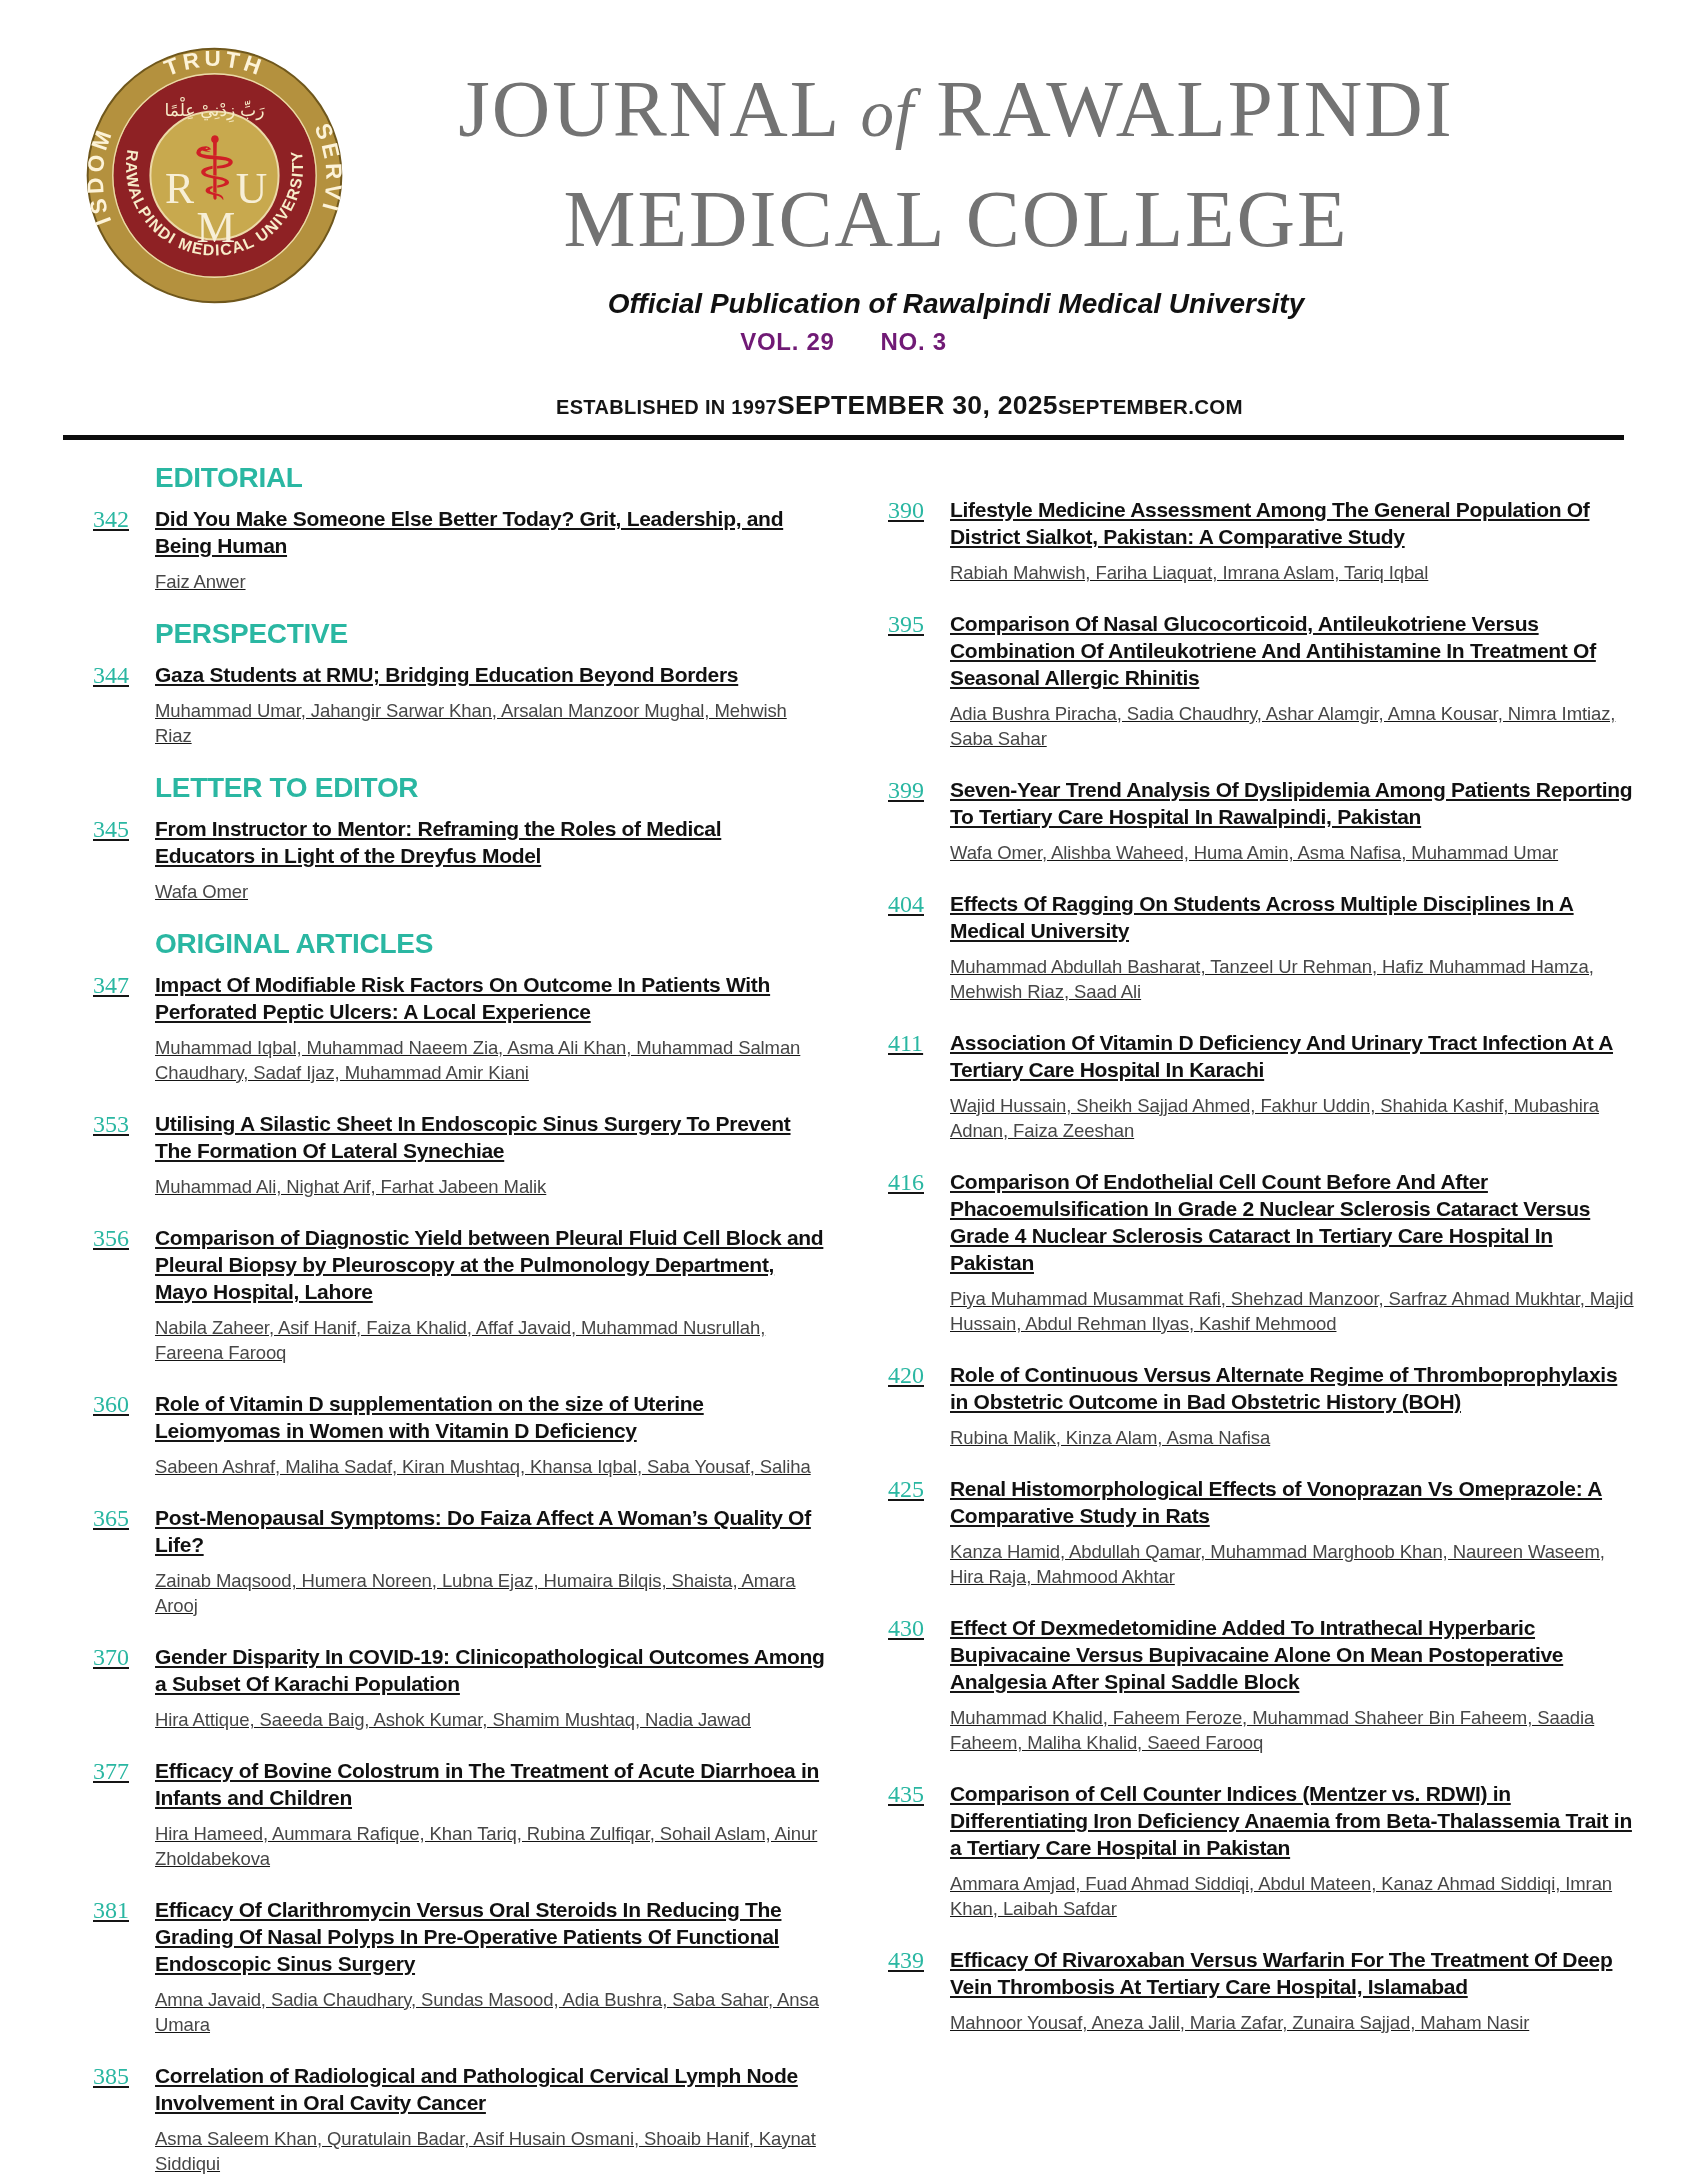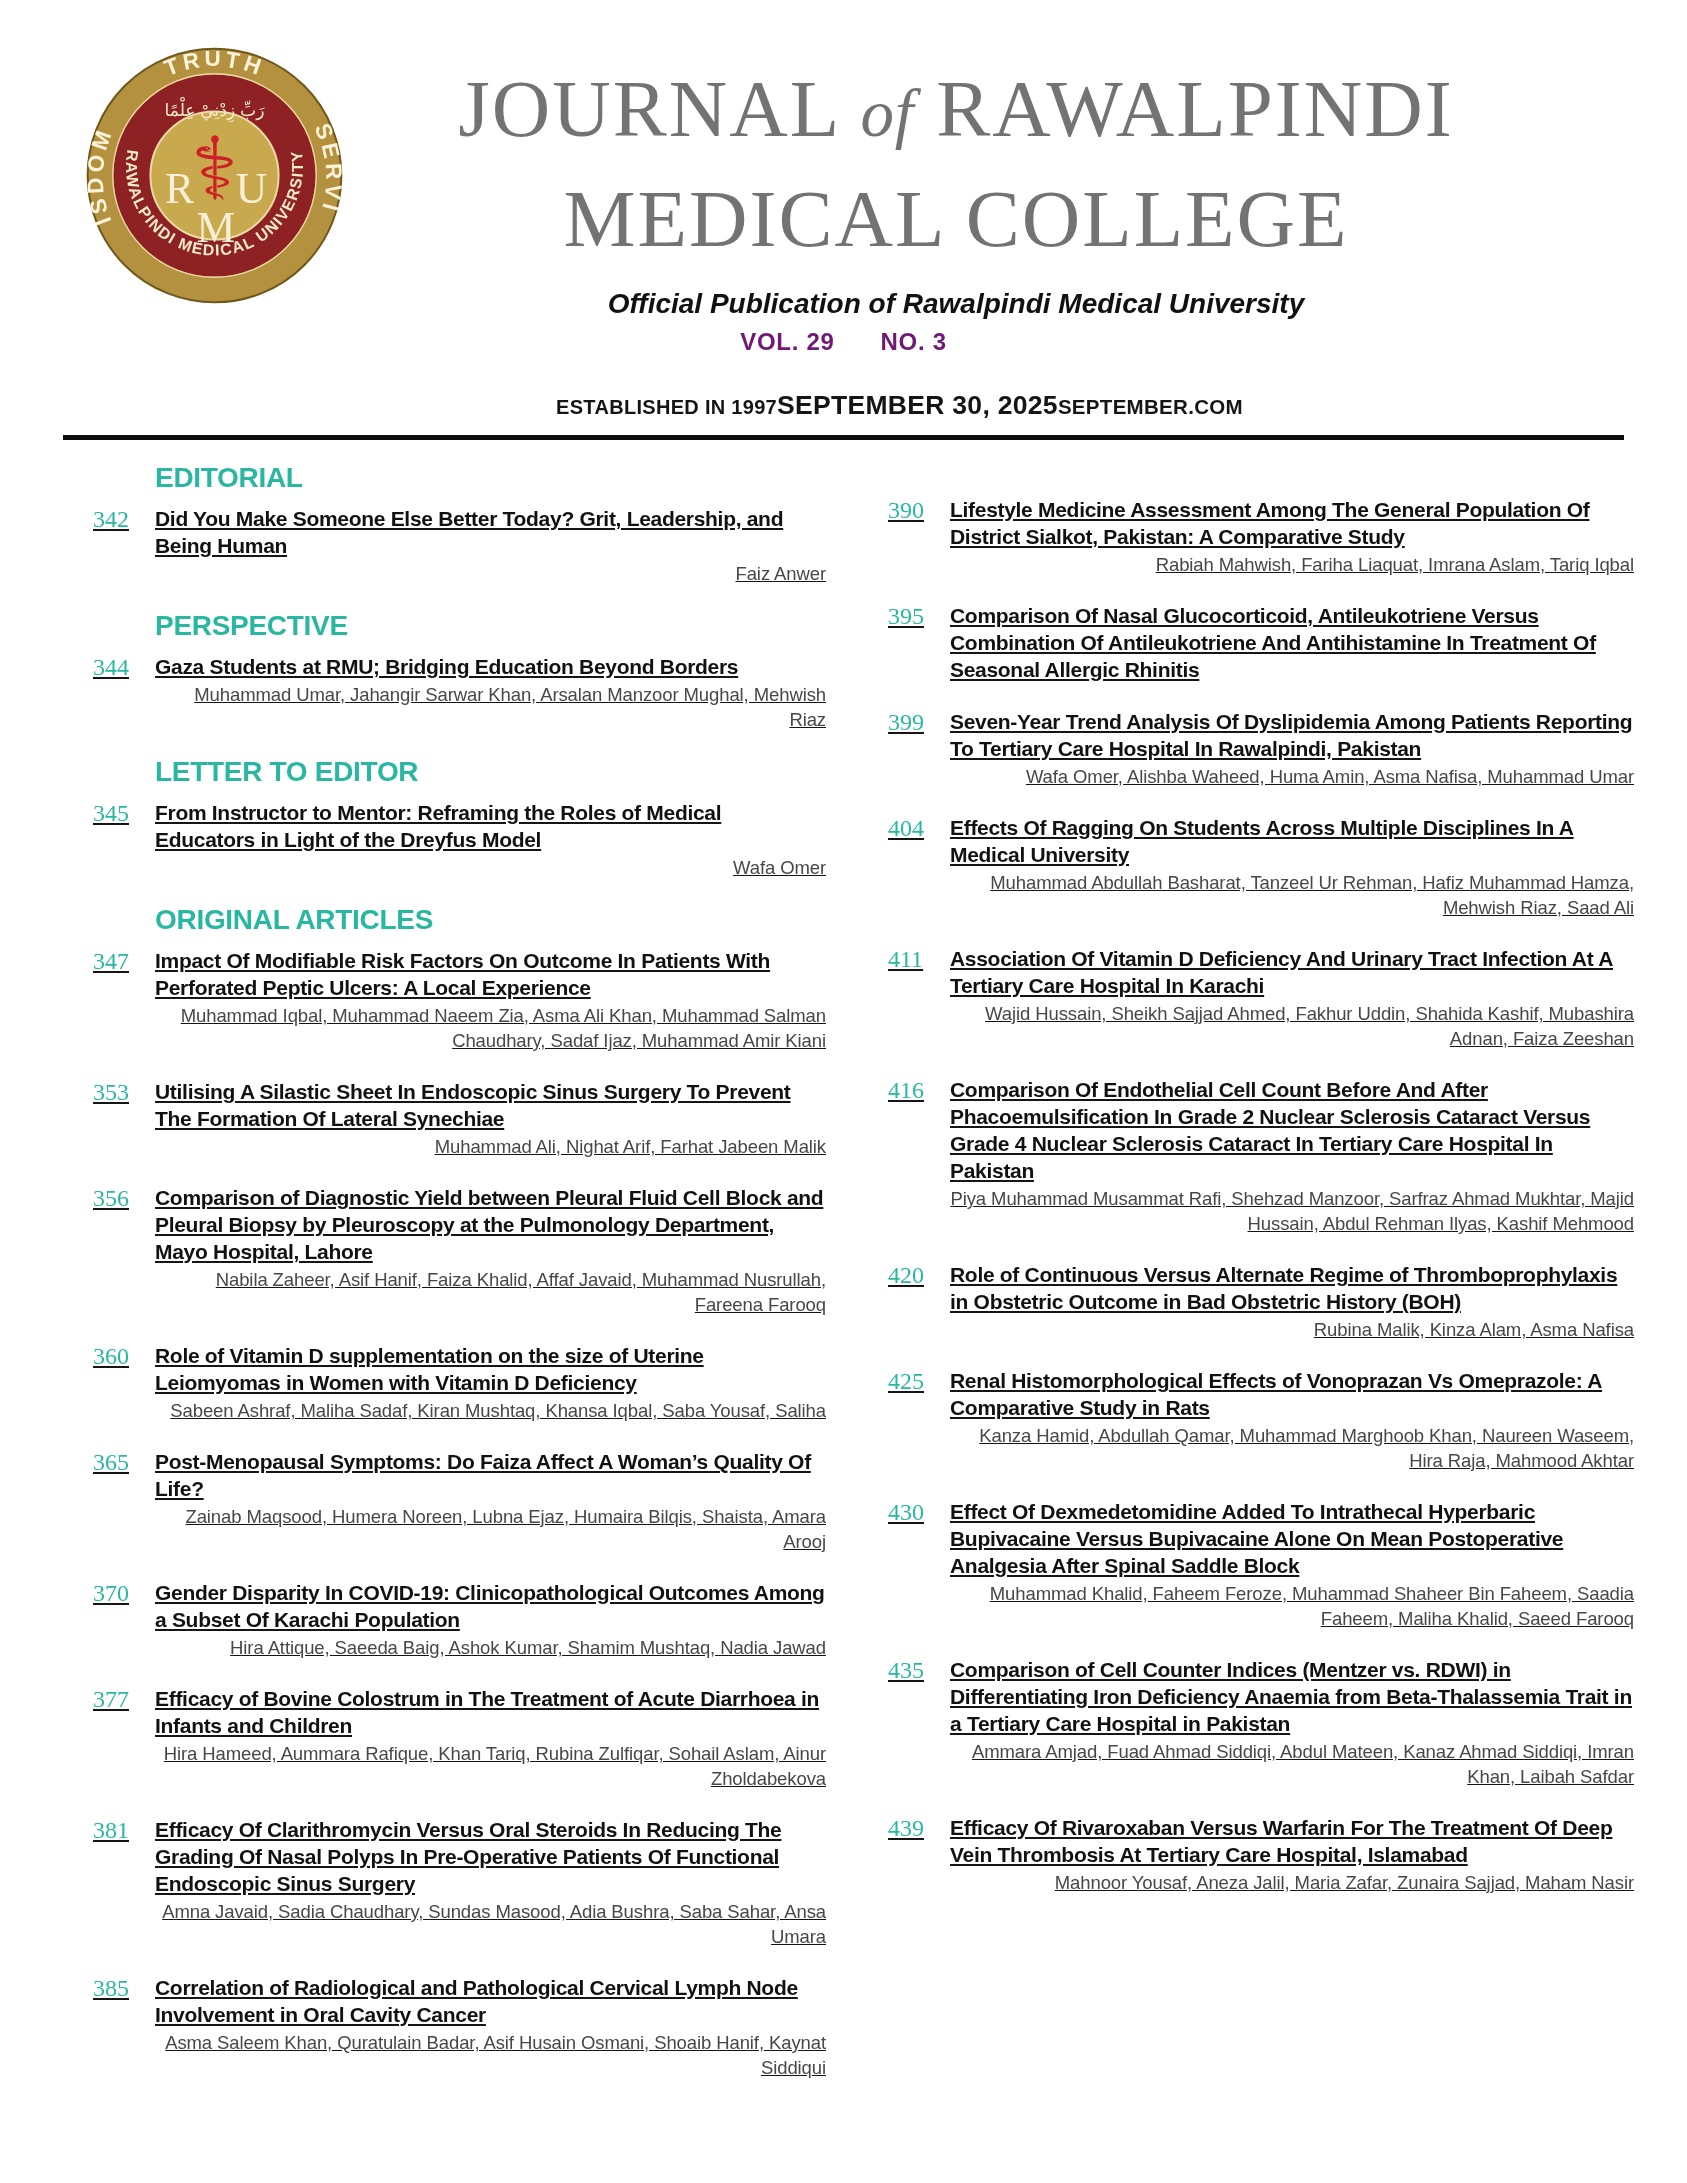--- a/index.html
+++ b/index.html
@@ -43,23 +43,22 @@
   .num{
     flex:0 0 62px;width:62px;font-family:"Liberation Serif",serif;
     font-size:24px;line-height:27px;color:#2ab7a2;padding-top:0.7px;
   }
   .ibody{flex:1 1 auto;min-width:0;}
   .title{
     font-size:21px;line-height:27px;font-weight:bold;color:#111;
     letter-spacing:-0.3px;
   }
   .authors{
-    margin-top:2px;font-size:18.5px;line-height:25px;color:#474747;
+    margin-top:10px;font-size:18.5px;line-height:25px;color:#474747;
     letter-spacing:-0.1px;
-    text-align:right;
   }
   
   .logo text{font-family:"Liberation Sans",sans-serif;}
   .logo .motto{font-size:34px;font-weight:bold;fill:#fdf3d8;letter-spacing:6px;}
   .logo .ringtxt{font-size:24px;font-weight:bold;fill:#f7ecc9;letter-spacing:2px;}
   .logo .arabic{font-size:26px;fill:#f7ecc9;}
   .logo .rmu{font-family:"Liberation Serif",serif;font-size:66px;fill:#f7efd7;}
   .logo .cad{font-size:132px;fill:#cf1f26;}
 </style>
 </head>
@@ -196,20 +195,21 @@
       <div class="num">390</div>
       <div class="ibody">
         <div class="title">Lifestyle Medicine Assessment Among The General Population Of District Sialkot, Pakistan: A Comparative Study</div>
         <div class="authors">Rabiah Mahwish, Fariha Liaquat, Imrana Aslam, Tariq Iqbal</div>
       </div>
     </div>
     <div class="item">
       <div class="num">395</div>
       <div class="ibody">
         <div class="title">Comparison Of Nasal Glucocorticoid, Antileukotriene Versus Combination Of Antileukotriene And Antihistamine In Treatment Of Seasonal Allergic Rhinitis</div>
+        <div class="authors">Adia Bushra Piracha, Sadia Chaudhry, Ashar Alamgir, Amna Kousar, Nimra Imtiaz, Saba Sahar</div>
       </div>
     </div>
     <div class="item">
       <div class="num">399</div>
       <div class="ibody">
         <div class="title">Seven-Year Trend Analysis Of Dyslipidemia Among Patients Reporting To Tertiary Care Hospital In Rawalpindi, Pakistan</div>
         <div class="authors">Wafa Omer, Alishba Waheed, Huma Amin, Asma Nafisa, Muhammad Umar</div>
       </div>
     </div>
     <div class="item">

